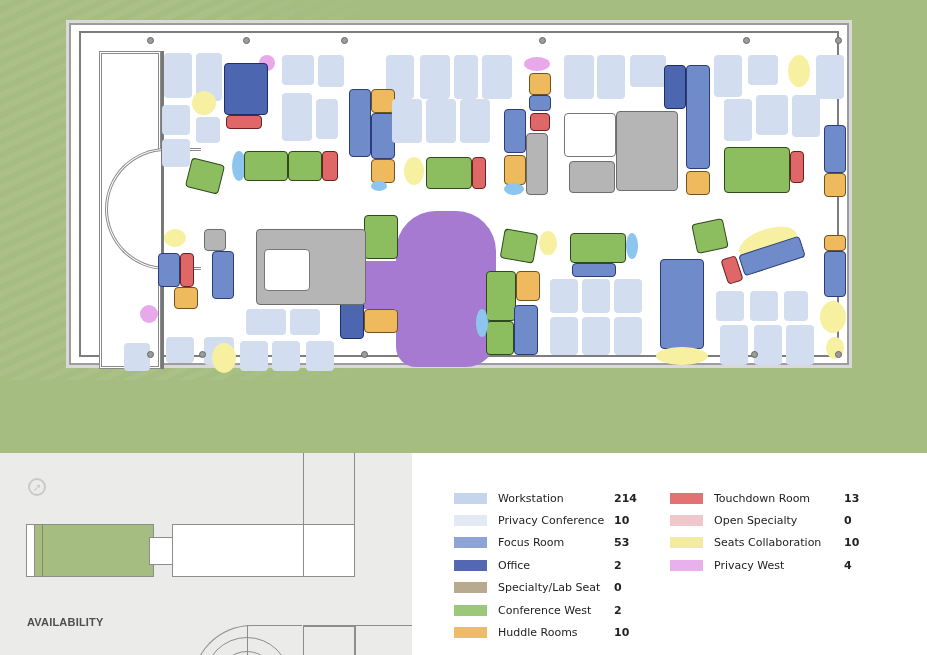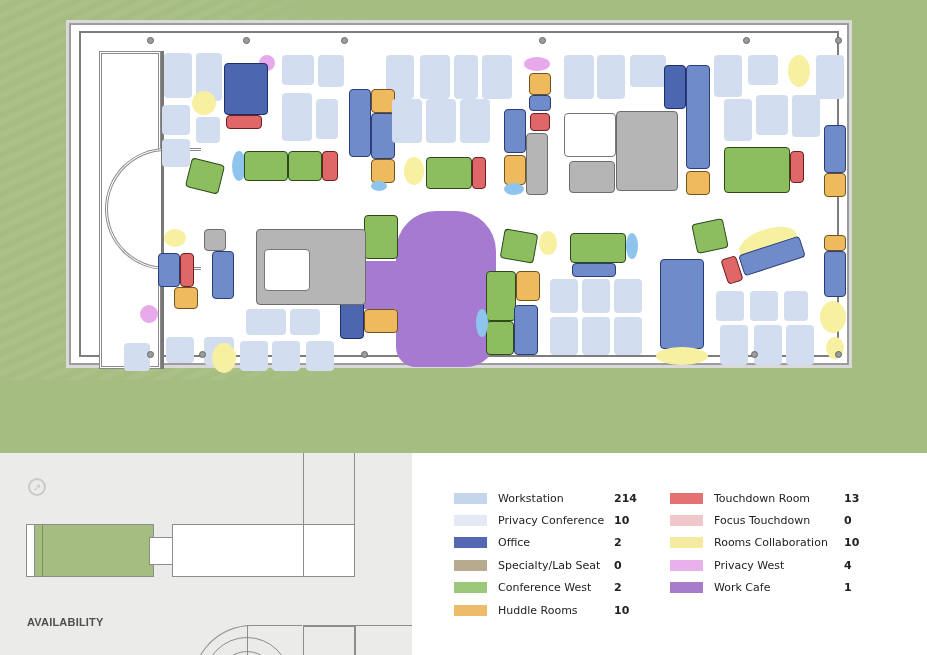--- a/index.html
+++ b/index.html
@@ -239,20 +239,25 @@
     <span class="swatch" style="background:#c5d5ec"></span>
     <span class="lg-label">Workstation</span>
     <span class="lg-count">214</span>
   </div>
   <div class="legend-row">
     <span class="swatch" style="background:#e3eaf5"></span>
     <span class="lg-label">Privacy Conference</span>
     <span class="lg-count">10</span>
   </div>
   <div class="legend-row">
+    <span class="swatch" style="background:#8ea4d6"></span>
+    <span class="lg-label">Focus Room</span>
+    <span class="lg-count">53</span>
+  </div>
+  <div class="legend-row">
     <span class="swatch" style="background:#5468b1"></span>
     <span class="lg-label">Office</span>
     <span class="lg-count">2</span>
   </div>
   <div class="legend-row">
     <span class="swatch" style="background:#b8aa8e"></span>
     <span class="lg-label">Specialty/Lab Seat</span>
     <span class="lg-count">0</span>
   </div>
   <div class="legend-row">
@@ -268,31 +273,26 @@
 </div>
 
 <div class="legend-col" style="left:670px;">
   <div class="legend-row">
     <span class="swatch" style="background:#e57272"></span>
     <span class="lg-label" style="width:130px">Touchdown Room</span>
     <span class="lg-count">13</span>
   </div>
   <div class="legend-row">
     <span class="swatch" style="background:#f0c8cb"></span>
-    <span class="lg-label" style="width:130px">Focus Touchdown</span>
+    <span class="lg-label" style="width:130px">Open Specialty</span>
     <span class="lg-count">0</span>
   </div>
   <div class="legend-row">
     <span class="swatch" style="background:#f4eaa0"></span>
-    <span class="lg-label" style="width:130px">Rooms Collaboration</span>
+    <span class="lg-label" style="width:130px">Seats Collaboration</span>
     <span class="lg-count">10</span>
   </div>
   <div class="legend-row">
     <span class="swatch" style="background:#e9b1ec"></span>
     <span class="lg-label" style="width:130px">Privacy West</span>
     <span class="lg-count">4</span>
   </div>
-  <div class="legend-row">
-    <span class="swatch" style="background:#a67ccb"></span>
-    <span class="lg-label" style="width:130px">Work Cafe</span>
-    <span class="lg-count">1</span>
-  </div>
 </div>
 
 </body></html>

